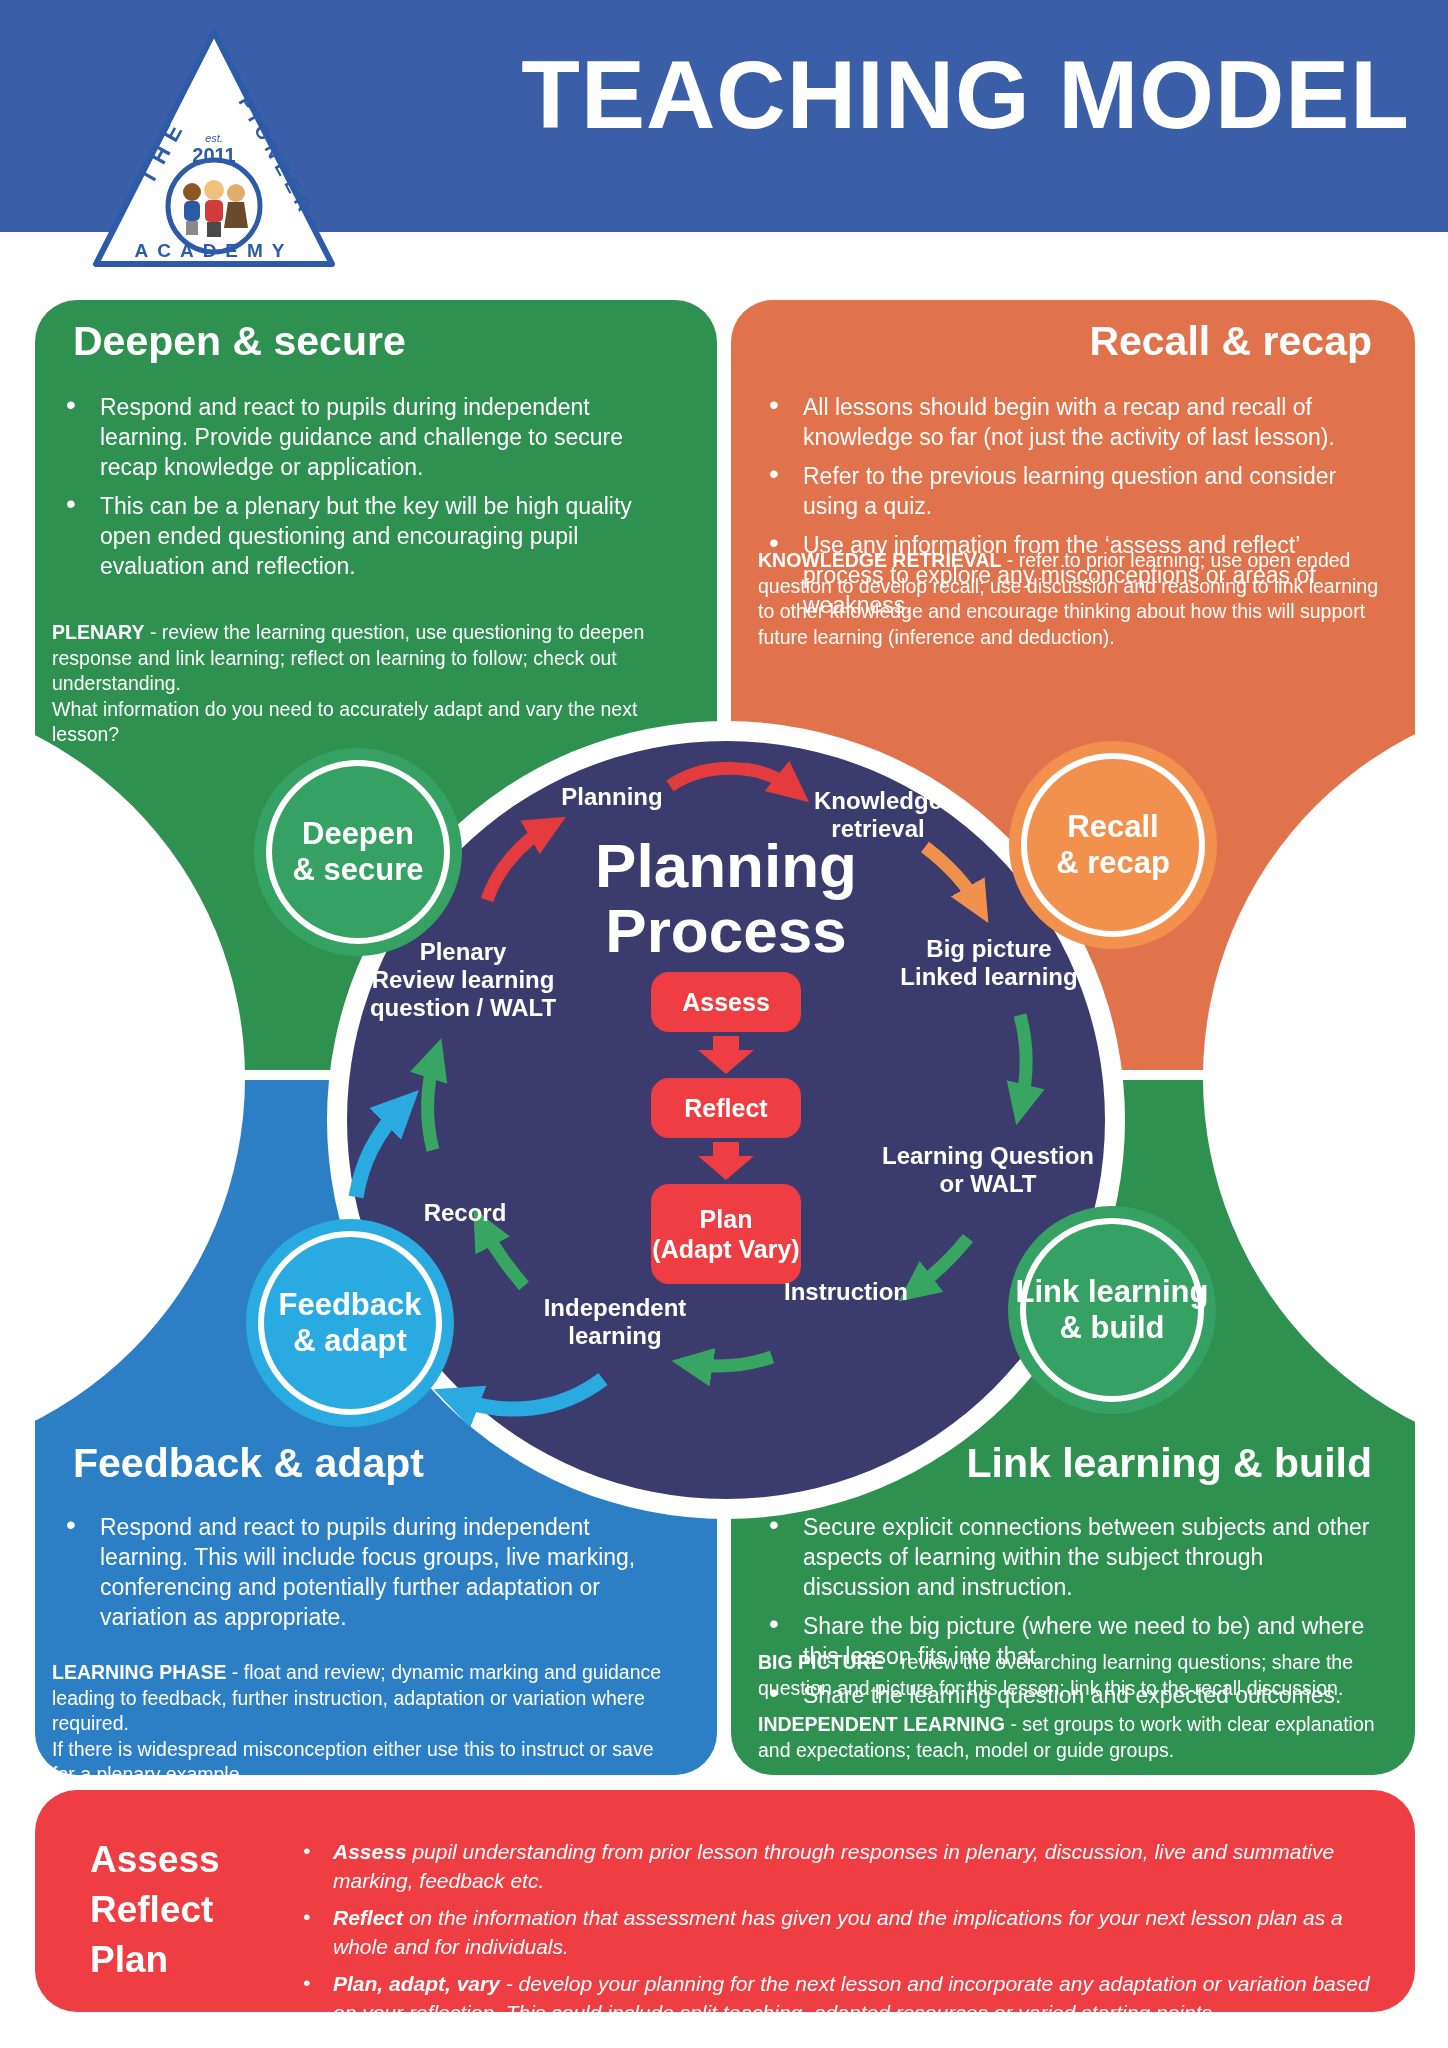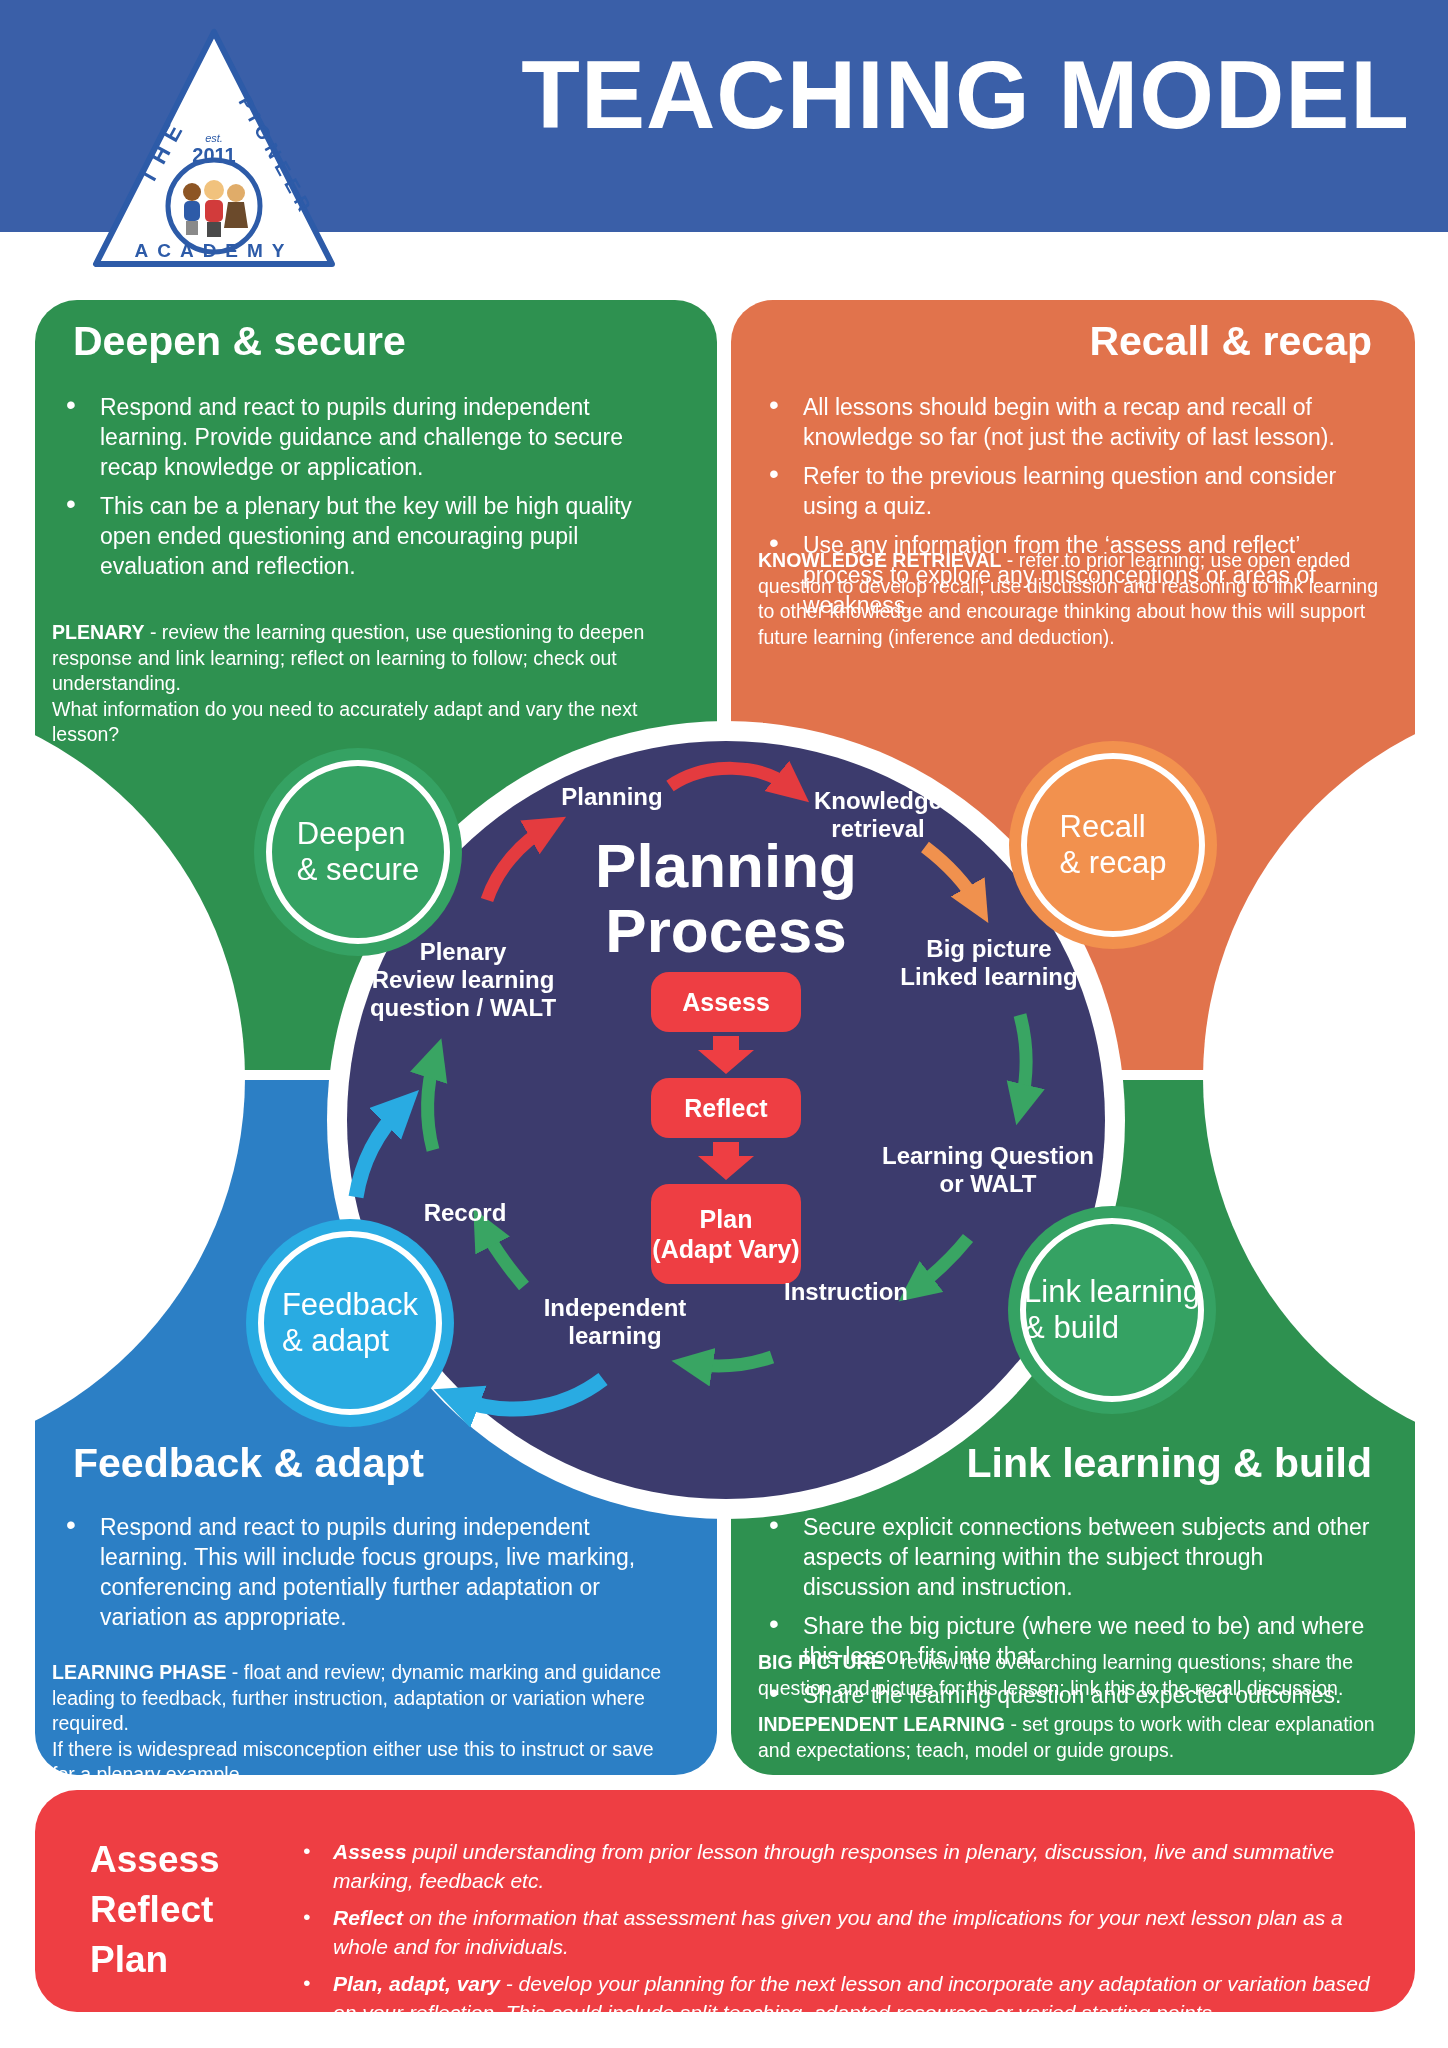--- a/index.html
+++ b/index.html
@@ -14,22 +14,22 @@
   .panel-title{font-size:41px;font-weight:bold;color:#ffffff;}
   .bullets{list-style:none;margin:0;padding:0;color:#ffffff;}
   .bullets li{position:relative;padding-left:48px;margin-bottom:9px;}
   .bullets li::before{content:"\2022";position:absolute;left:14px;top:-2px;font-size:28px;}
   .body-text{font-size:23px;line-height:30px;}
   .panel-footer{color:#ffffff;font-size:19.5px;line-height:25.5px;margin:0;}
   .panel-footer b{font-weight:bold;}
   
   .step-label{position:absolute;transform:translate(-50%,-50%);color:#ffffff;font-weight:bold;
               font-size:24px;line-height:1.16;text-align:center;white-space:pre-line;}
-  .sat-label{position:absolute;transform:translate(-50%,-50%);color:#ffffff;font-weight:normal;
-             font-size:31px;line-height:1.15;text-align:left;white-space:pre-line;}
+  .sat-label{position:absolute;transform:translate(-50%,-50%);color:#ffffff;font-weight:bold;
+             font-size:31px;line-height:1.15;text-align:center;white-space:pre-line;}
   .box-label{position:absolute;transform:translate(-50%,-50%);color:#ffffff;font-weight:bold;
              font-size:25px;line-height:1.2;text-align:center;white-space:pre-line;}
   #diagram-title{position:absolute;transform:translate(-50%,-50%);color:#ffffff;font-weight:800;
                  font-size:62px;line-height:1.05;text-align:center;white-space:pre-line;}
   
   #arp-title{color:#ffffff;font-size:37px;font-weight:bold;line-height:50px;white-space:pre-line;}
   .arp-bullets{list-style:none;margin:0;padding:0;color:#ffffff;font-size:21px;line-height:28.5px;}
   .arp-bullets li{position:relative;padding-left:38px;margin-bottom:9px;font-style:italic;}
   .arp-bullets li::before{content:"\2022";position:absolute;left:8px;top:-1px;}
 </style>

